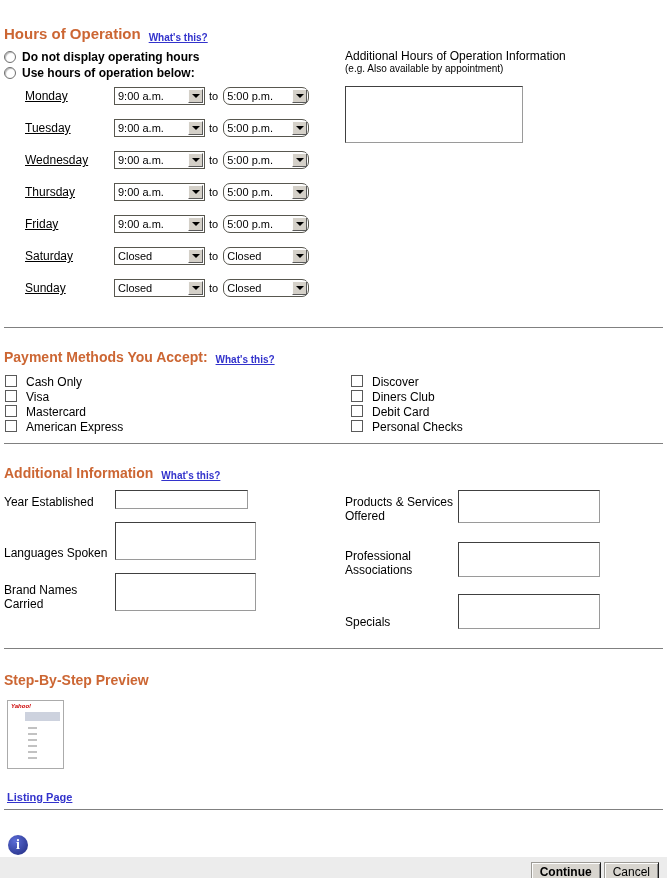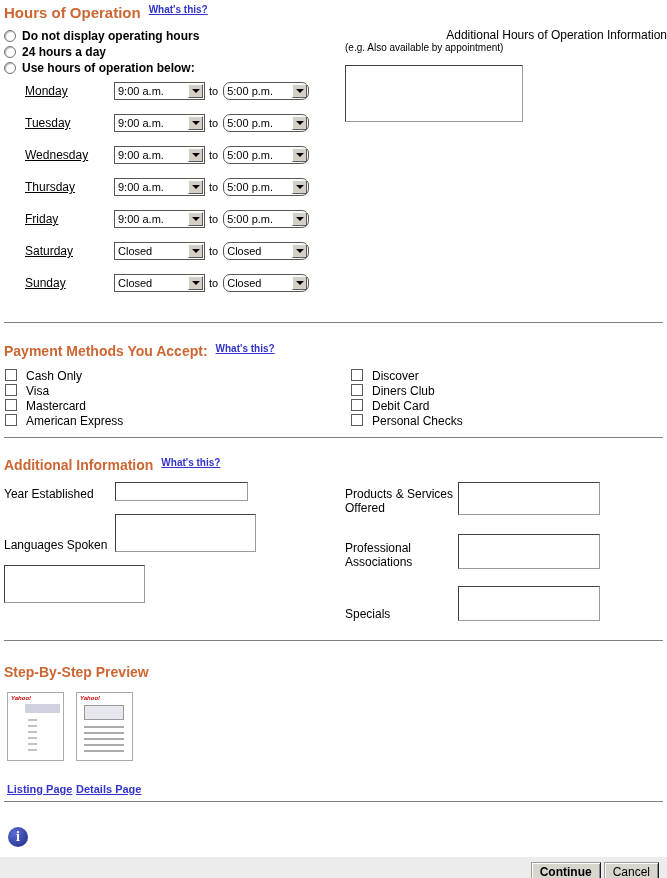--- a/index.html
+++ b/index.html
@@ -2,21 +2,21 @@
 <html><head>
 <meta charset="utf-8">
 <style>
   html,body{margin:0;padding:0;}
   body{
     width:667px;height:878px;position:relative;overflow:hidden;
     background:#ffffff;color:#000;
     font-family:"Liberation Sans", sans-serif;font-size:12px;
   }
   .section{padding-left:4px;}
-  .heading-row{display:flex;align-items:flex-start;gap:8px;}
+  .heading-row{display:flex;align-items:flex-end;gap:8px;margin-top:21px;}
   .section-title{color:#cc6633;font-weight:bold;font-size:14px;line-height:16px;}
   .section-title.lg{font-size:15px;line-height:18px;}
   .whats-this{color:#3333cc;font-weight:bold;font-size:10px;text-decoration:underline;cursor:pointer;}
   .divider{height:1px;background:#808080;margin:0 4px;}
 
   
   #hours-section{padding-top:4px;}
   .hours-columns{display:flex;margin-top:6px;}
   .hours-left{width:341px;flex:none;}
   .radio-row{display:flex;align-items:center;height:16px;}
@@ -30,21 +30,21 @@
           border:1px solid #58574f;cursor:pointer;}
   .select.w1{width:91px;}
   .select.w2{width:86px;border-radius:7px;}
   .select-text{flex:1;font-size:11px;line-height:16px;padding-left:3px;white-space:nowrap;overflow:hidden;}
   .select-btn{width:15px;margin:1px;background:#d4d0c8;border:1px solid;border-color:#fdfdfd #5a5a5a #5a5a5a #fdfdfd;
               display:flex;align-items:center;justify-content:center;flex:none;box-sizing:border-box;}
   .select-arrow{width:0;height:0;border-left:4px solid transparent;border-right:4px solid transparent;
                 border-top:4px solid #000;}
   .to-label{margin:0 5px 0 4px;padding-top:3px;font-size:11px;}
   .hours-right{flex:1;}
-  .addl-hours-label{font-size:12px;line-height:14px;text-align:right;}
+  .addl-hours-label{font-size:12px;line-height:14px;}
   .addl-hours-hint{font-size:10px;line-height:12px;}
   .addl-hours-textarea{display:block;margin-top:11px;width:178px;height:57px;box-sizing:border-box;
                        background:#fff;border:1px solid #9a9a9a;border-top-color:#404040;border-left-color:#404040;
                        resize:none;font-family:"Liberation Sans",sans-serif;font-size:12px;outline:none;}
 
   
   #payment-section{margin-top:20px;}
   .check-columns{display:flex;margin-top:10px;}
   .check-list{list-style:none;margin:0;padding:0;}
   .check-list.left{width:346px;flex:none;}
@@ -110,24 +110,20 @@
   </div>
   <div class="hours-columns">
     <div class="hours-left">
 
       <div class="radio-row">
         <span class="radio"></span>
         <span class="radio-label">Do not display operating hours</span>
       </div>
       <div class="radio-row">
         <span class="radio"></span>
-        <span class="radio-label">24 hours a day</span>
-      </div>
-      <div class="radio-row">
-        <span class="radio"></span>
         <span class="radio-label">Use hours of operation below:</span>
       </div>
 
       <div class="days">
 
         <div class="day-row">
           <span class="day-label">Monday</span>
           <span class="select w1">
             <span class="select-text">9:00 a.m.</span>
             <span class="select-btn">
@@ -314,20 +310,21 @@
     <div class="fields-left">
       <div class="field-row">
         <span class="flabel">Year Established</span>
         <input class="field-input" type="text" style="">
       </div>
       <div class="field-row mt13">
         <span class="flabel">Languages Spoken</span>
         <textarea class="field-ta ta-left" style=""></textarea>
       </div>
       <div class="field-row mt13">
+        <span class="flabel">Brand Names Carried</span>
         <textarea class="field-ta ta-left" style=""></textarea>
       </div>
     </div>
     <div class="fields-right">
       <div class="field-row">
         <span class="flabel">Products &amp; Services Offered</span>
         <textarea class="field-ta ta-r1" style=""></textarea>
       </div>
       <div class="field-row mt19">
         <span class="flabel">Professional Associations</span>
@@ -356,34 +353,20 @@
             <i></i>
             <i></i>
             <i></i>
             <i></i>
             <i></i>
             <i></i>
           </span>
       </div>
       <a class="thumb-link">Listing Page</a>
     </div>
-    <div class="thumb-col">
-      <div class="thumb">
-        <span class="thumb-logo">Yahoo!</span>
-        <span class="t2-box"></span>
-        <span class="t2-lines">
-            <i></i>
-            <i></i>
-            <i></i>
-            <i></i>
-            <i></i>
-          </span>
-      </div>
-      <a class="thumb-link">Details Page</a>
-    </div>
   </div>
 </div>
 
 <div class="divider" style="margin-top:5px;"></div>
 
 <div id="notice-row">
   <span class="info-icon">i</span>
 </div>
 
 <div id="footer-bar">

